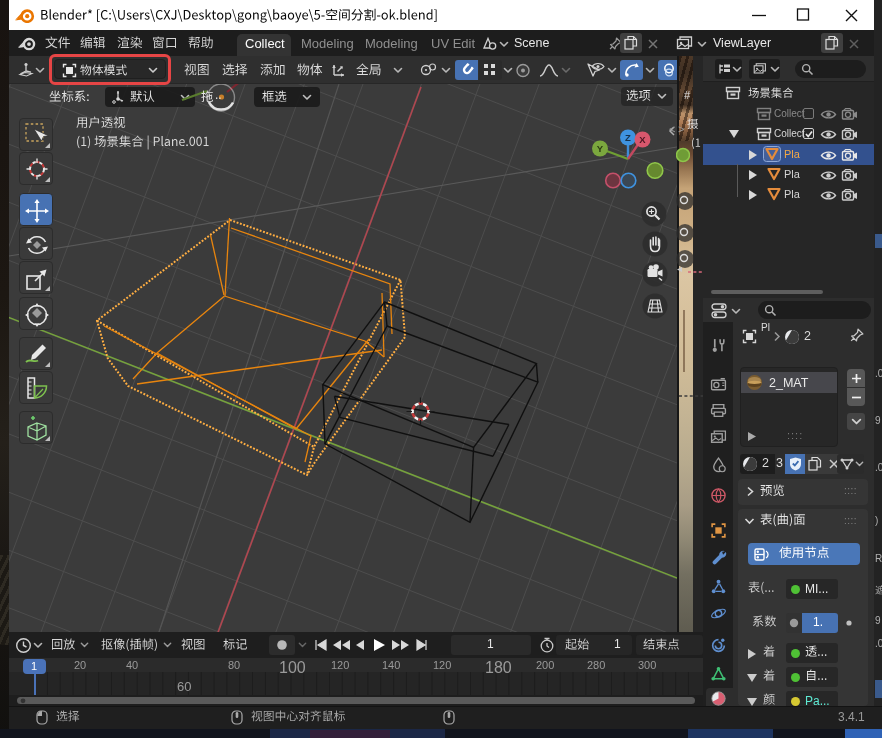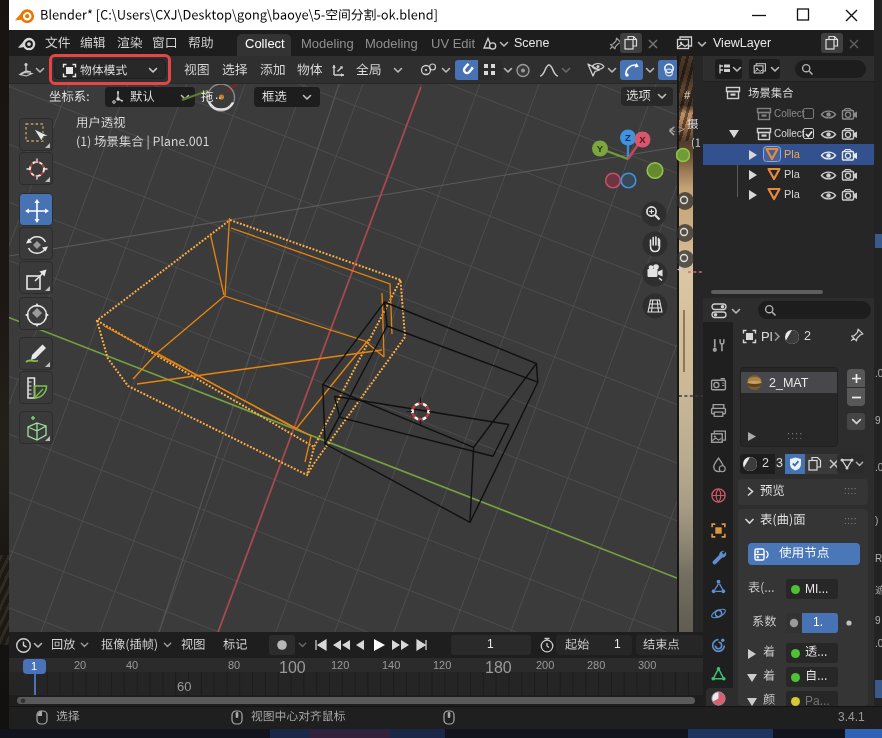--- a/index.html
+++ b/index.html
@@ -676,21 +676,21 @@
   </svg>
 <svg class="abs" style="left:710px;top:690px" width="17" height="17" viewBox="0 0 16 16">
     <circle cx="8" cy="8" r="6.3" fill="#e8eaed"></circle>
     <path d="M8 1.7 A6.3 6.3 0 0 1 8 14.3 A 6.3 6.3 0 0 1 2.3 11 L 8 8 Z" fill="#d95f72"></path>
     <circle cx="8" cy="8" r="6.3" fill="none" stroke="#8a8a8a" stroke-width="0.8"></circle>
   </svg>
 <svg class="abs" style="left:742px;top:329px" width="15" height="15" viewBox="0 0 15 15">
 <rect x="4" y="4" width="7" height="7" fill="#d8d8d8"></rect>
 <path d="M1.5 4.5 V1.5 H4.5 M10.5 1.5 H13.5 V4.5 M13.5 10.5 V13.5 H10.5 M4.5 13.5 H1.5 V10.5" fill="none" stroke="#d8d8d8" stroke-width="1.4"></path>
 </svg>
-<div class="t" style="left:761px;top:329px;font-size:13px;color:#dcdcdc">Pl</div>
+<div class="t" style="left:761px;top:322px;font-size:10px;color:#dcdcdc">Pl</div>
 <svg class="abs" style="left:773px;top:331px" width="8" height="11">
     <path d="M2 1.5 L6 5.5 L2 9.5" stroke="#9a9a9a" stroke-width="1.5" fill="none"></path>
   </svg>
 <svg class="abs" style="left:784px;top:329px" width="16" height="16">
     <circle cx="8" cy="8" r="7" fill="#e8eaed"></circle>
     <path d="M8 1 A7 7 0 0 1 8 15 A7 7 0 0 1 1.9 11.5 Z" fill="#3b3b3b"></path>
   </svg>
 <div class="t" style="left:804px;top:329px;font-size:12.5px;color:#dcdcdc">2</div>
 <svg class="abs" style="left:849px;top:327px" width="16" height="16" viewBox="0 0 15 15">
 <path d="M8.5 2 L13 6.5 L10.5 7.5 L7.5 10.5 L7 13 L2.5 8.5 L5 8 L8 5 Z M4.5 10.5 L2 13" fill="none" stroke="#c8c8c8" stroke-width="1.2" stroke-linejoin="round"></path>
@@ -827,21 +827,21 @@
 <svg class="abs" style="left:747px;top:698px" width="10" height="8">
     <path d="M0 0 H10 L5 8 Z" fill="#cccccc"></path>
   </svg>
 <svg style="position:absolute;left:763px;top:693px;overflow:visible" width="14" height="17">
     <path transform="translate(0,10.7)" d="M8.5 -6.2C8.5 -1.8 8.3 -0.4 5.3 0.4C5.4 0.5 5.6 0.8 5.7 1C9 0.1 9.2 -1.5 9.2 -6.2ZM4.9 -5.6C4.2 -5 3 -4.4 1.9 -4.1C2.1 -4 2.4 -3.7 2.5 -3.5C3.6 -3.9 4.9 -4.5 5.6 -5.3ZM5.3 -2.3C4.5 -1.3 3.1 -0.4 1.6 0C1.8 0.2 2 0.5 2.2 0.7C3.7 0.1 5.2 -0.8 6.1 -1.9ZM9 -0.9C9.8 -0.4 10.8 0.4 11.2 1L11.7 0.4C11.3 -0.1 10.3 -0.9 9.5 -1.4ZM6.5 -7.4V-1.7H7.3V-6.7H10.4V-1.7H11.2V-7.4H8.8C9 -7.8 9.2 -8.3 9.3 -8.8H11.6V-9.5H6.3V-8.8H8.6C8.5 -8.3 8.3 -7.8 8.1 -7.4ZM2.8 -10.1C3 -9.7 3.1 -9.4 3.2 -9H0.8V-8.3H6.1V-9H4.1C4 -9.4 3.8 -9.9 3.6 -10.3ZM5.1 -4C4.3 -3.2 3 -2.5 1.8 -2.1C1.9 -2.7 1.9 -3.4 1.9 -3.9V-5.8H6V-6.5H4.8C5 -6.9 5.3 -7.5 5.5 -8L4.8 -8.2C4.6 -7.7 4.3 -7 4 -6.5H2.4L3 -6.8C2.9 -7.1 2.6 -7.8 2.4 -8.2L1.6 -8C1.9 -7.5 2.2 -6.9 2.3 -6.5H1.1V-3.9C1.1 -2.6 1 -0.8 0.4 0.5C0.6 0.6 1 0.8 1.1 1C1.5 0.1 1.7 -1 1.8 -2.1C2 -1.9 2.2 -1.6 2.4 -1.4C3.6 -1.9 5 -2.7 5.8 -3.7Z" fill="#cfcfcf"></path>
   </svg>
 <div class="abs" style="left:786px;top:691px;width:52px;height:20px;background:#272727;border-radius:3px"></div>
 <svg class="abs" style="left:790px;top:696px" width="11" height="11">
     <circle cx="5.5" cy="5.5" r="4.5" fill="#d6c832"></circle>
   </svg>
-<div class="t" style="left:805px;top:694px;font-size:12px;color:#737373">Pa...</div>
+<div class="t" style="left:805px;top:694px;font-size:12px;color:#5eead4">Pa...</div>
 <div class="abs" style="left:9px;top:632px;width:694px;height:74px;background:#1e1e1e"></div>
 <svg class="abs" style="left:15px;top:637px" width="17" height="17" viewBox="0 0 17 17">
 <circle cx="8.5" cy="8.5" r="6.8" fill="none" stroke="#d0d0d0" stroke-width="1.4"></circle>
 <path d="M8.5 4.5 V8.5 L11.5 10" stroke="#d0d0d0" stroke-width="1.4" fill="none"></path>
 </svg>
 <svg style="position:absolute;left:33.0px;top:642.0px" width="10.0" height="7.0" viewBox="0 0 10 7">
     <path d="M1.5 1.5 L5 5 L8.5 1.5" stroke="#b8b8b8" stroke-width="1.6" fill="none" stroke-linecap="round" stroke-linejoin="round"></path>
   </svg>
 <svg style="position:absolute;left:51px;top:637.5px;overflow:visible" width="26" height="17">
     <path transform="translate(0,10.7)" d="M4.6 -6.1H7.5V-3.3H4.6ZM3.7 -6.9V-2.5H8.4V-6.9ZM1 -9.7V1H1.9V0.3H10.2V1H11.2V-9.7ZM1.9 -0.6V-8.8H10.2V-0.6Z M14.7 -10C14.9 -9.5 15.2 -8.8 15.3 -8.4L16.2 -8.6C16.1 -9.1 15.8 -9.7 15.5 -10.3ZM12.7 -8.3V-7.4H14.2V-4.9C14.2 -3.1 14 -1.2 12.5 0.4C12.7 0.5 13 0.8 13.2 1C14.8 -0.8 15.1 -2.8 15.1 -4.9V-4.9H16.7C16.6 -1.6 16.6 -0.4 16.3 -0.1C16.3 0 16.2 0 16 0C15.8 0 15.3 0 14.8 -0C15 0.2 15 0.6 15.1 0.8C15.6 0.9 16.1 0.9 16.4 0.8C16.7 0.8 16.9 0.7 17.1 0.4C17.4 0 17.5 -1.4 17.6 -5.4C17.6 -5.5 17.6 -5.8 17.6 -5.8H15.1V-7.4H18.2V-8.3ZM19.8 -7.1H22.1C21.9 -5.6 21.5 -4.2 20.9 -3.1C20.4 -4.3 20 -5.6 19.8 -7ZM19.7 -10.3C19.3 -8.1 18.6 -6.1 17.6 -4.8C17.8 -4.6 18.2 -4.3 18.3 -4.1C18.7 -4.6 19 -5.1 19.2 -5.6C19.5 -4.4 19.9 -3.2 20.4 -2.2C19.7 -1.2 18.7 -0.4 17.5 0.2C17.6 0.4 17.9 0.8 18 1C19.2 0.4 20.2 -0.4 20.9 -1.4C21.6 -0.4 22.4 0.4 23.4 1C23.5 0.7 23.8 0.4 24 0.2C23 -0.3 22.1 -1.2 21.5 -2.2C22.2 -3.5 22.7 -5.1 23 -7.1H23.9V-8H20.1C20.3 -8.6 20.5 -9.4 20.6 -10.1Z" fill="#d8d8d8"></path>

